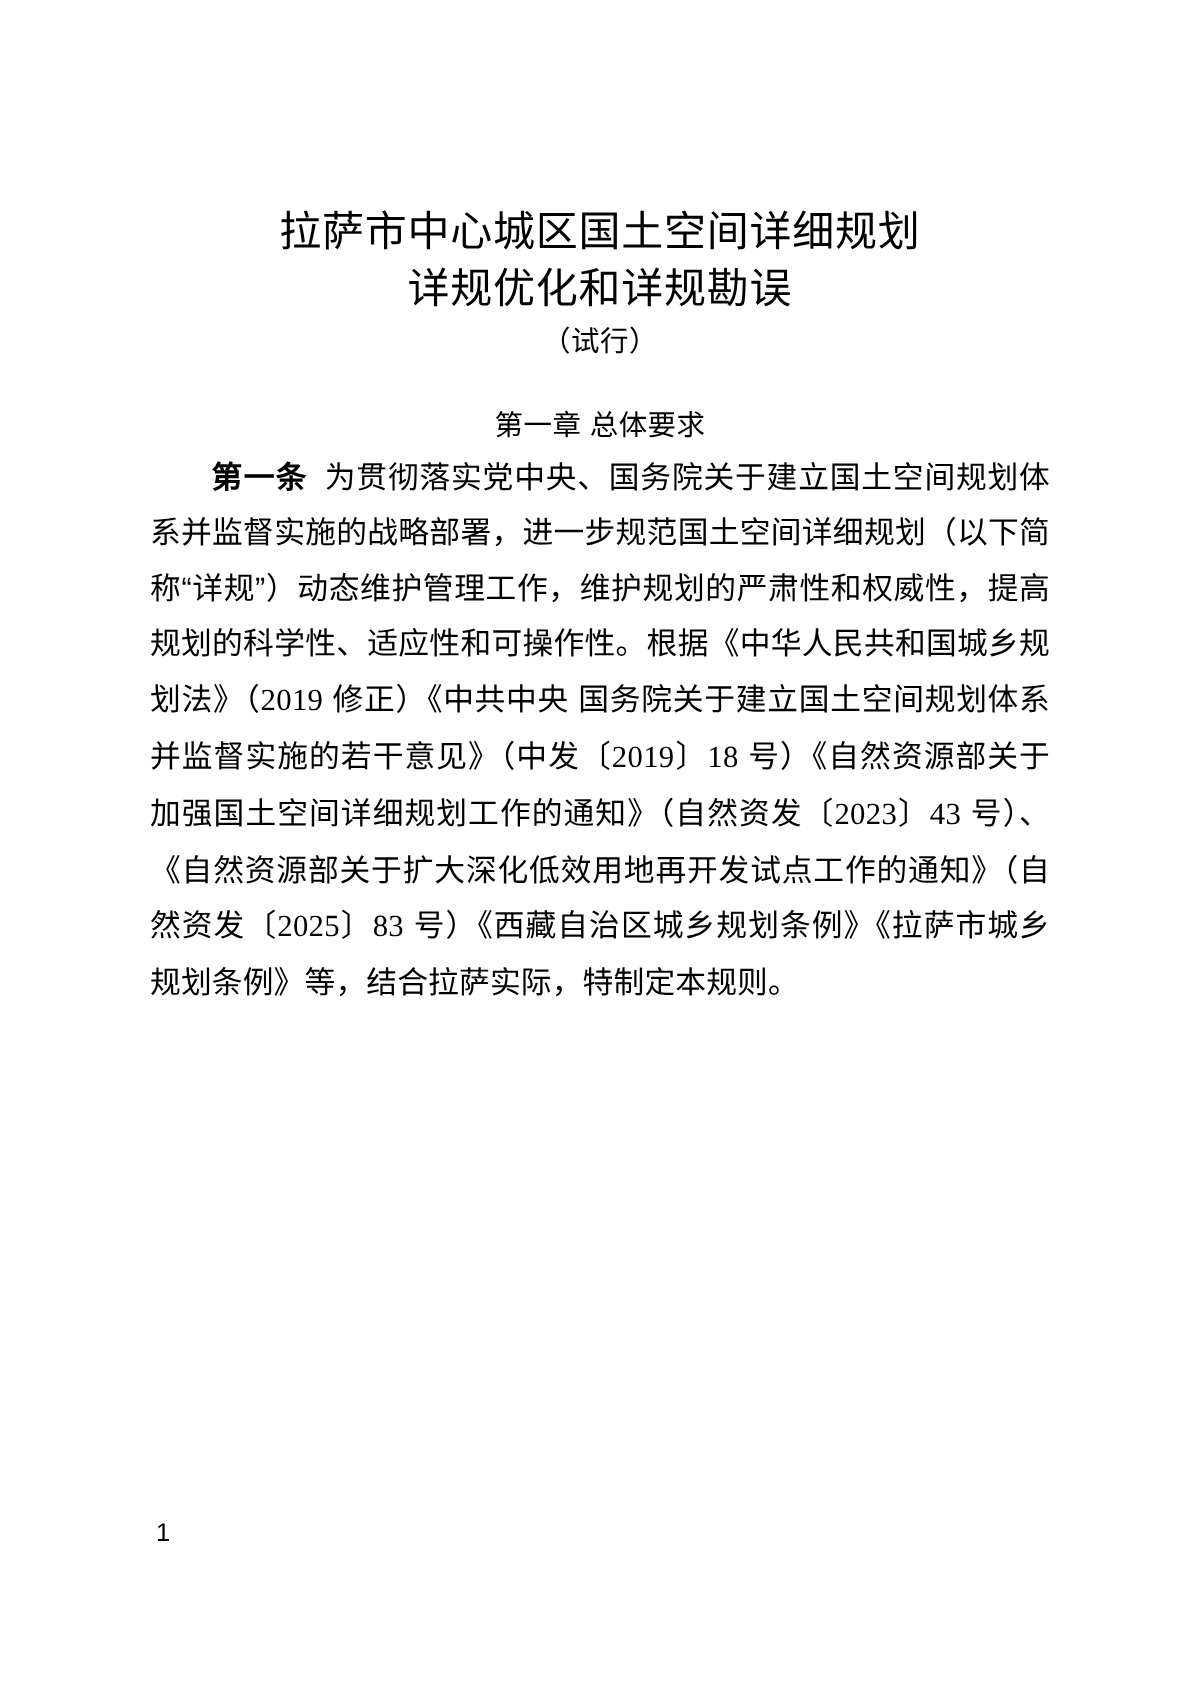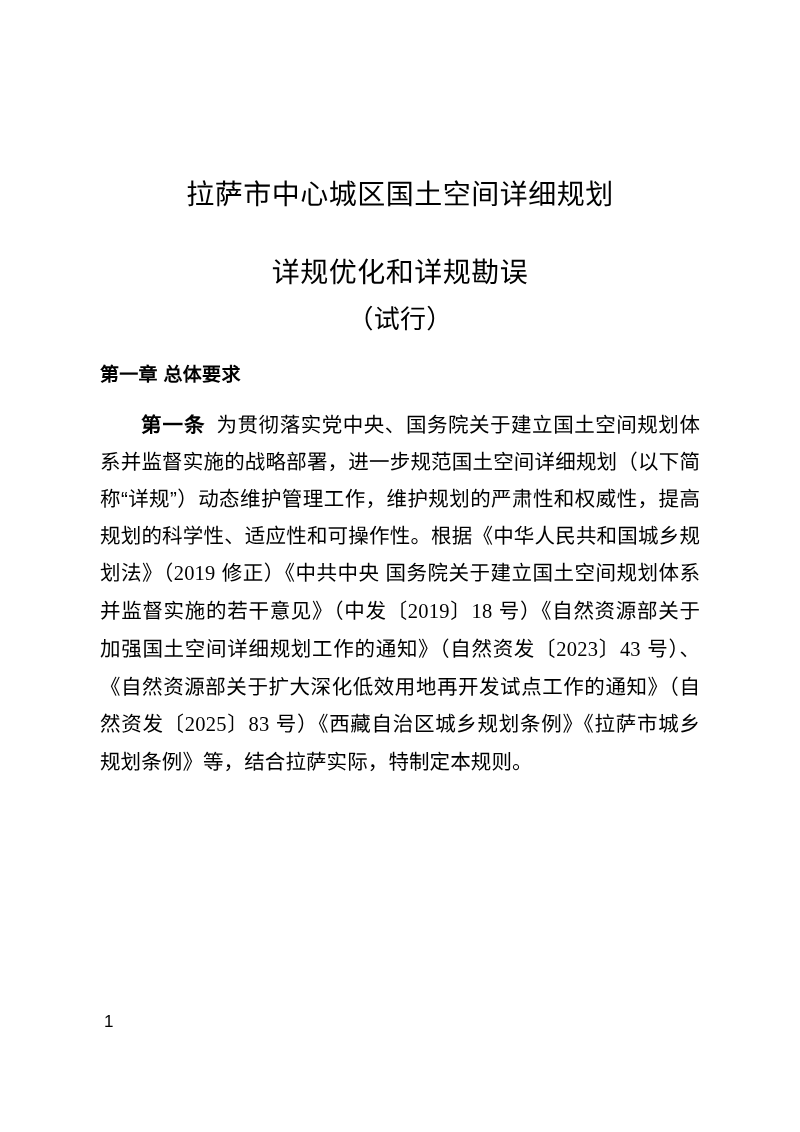--- a/index.html
+++ b/index.html
@@ -33,48 +33,47 @@
   .title-block {
     padding-top: 136px;
     text-align: center;
   }
   .doc-title-line {
     font-size: 28px;
     line-height: 38px;
     font-weight: normal;
     letter-spacing: 0.5px;
     white-space: nowrap;
-    margin-top: 40px;
   }
   .doc-subtitle {
-    font-size: 26px;
+    font-size: 19px;
     line-height: 34px;
-    margin-top: 10px;
+    margin-top: 0;
     font-weight: normal;
     letter-spacing: 0.3px;
   }
 
   
   .chapter-heading {
-    text-align: left;
+    text-align: center;
     font-size: 19px;
     line-height: 30px;
     margin-top: 24px;
-    font-weight: bold;
+    font-weight: normal;
     letter-spacing: 0.3px;
   }
 
   
   .article {
     font-size: 20.5px;
     line-height: 37px;
     text-align: justify;
     text-justify: inter-ideograph;
     text-align-last: left;
-    margin-top: 16px;
+    margin-top: 0;
     text-indent: 41px;
     letter-spacing: 0.1px;
   }
   .article.tight {
     margin-top: 0px;
   }
   .article-label {
     font-weight: bold;
     letter-spacing: 0.5px;
   }

